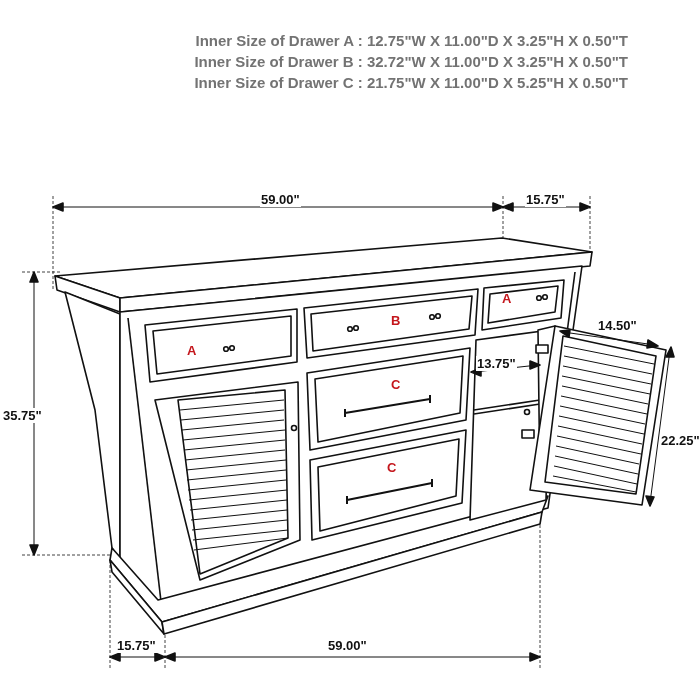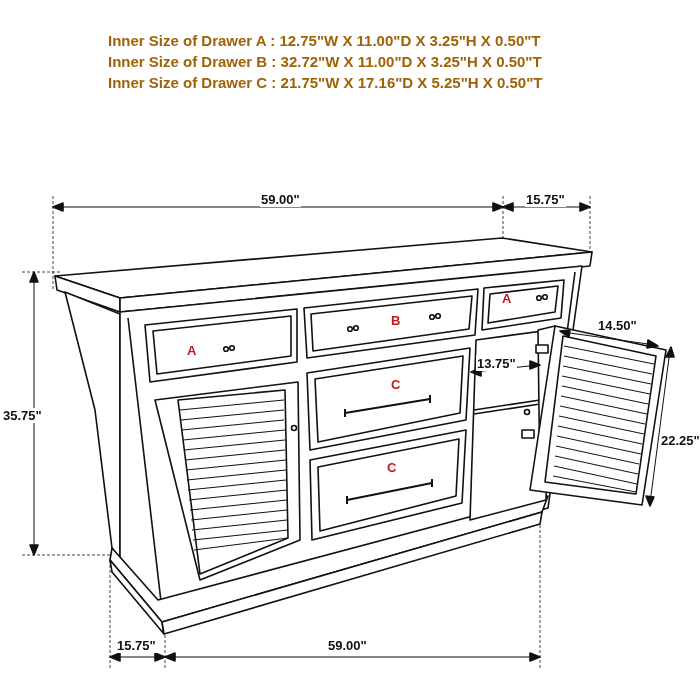--- a/index.html
+++ b/index.html
@@ -1,29 +1,29 @@
 <!DOCTYPE html>
 <html><head>
 <meta charset="utf-8">
 <style>
   html, body { margin:0; padding:0; background:#ffffff; }
   body { width:700px; height:700px; position:relative; overflow:hidden; font-family:"Liberation Sans", sans-serif; }
   .specs { position:absolute; left:108px; top:30px; width:520px; }
-  .spec-line { font-size:15px; font-weight:bold; color:#a16207; height:21px; line-height:21px; white-space:pre; }
+  .spec-line { font-size:15px; font-weight:bold; color:#737373; height:21px; line-height:21px; white-space:pre;text-align:right; }
   svg { position:absolute; left:0; top:0; }
   .dim-label { position:absolute; font-size:13px; font-weight:bold; color:#111; white-space:nowrap; background:#fff; padding:0 1px; }
   .drawer-label { position:absolute; font-size:13px; font-weight:bold; color:#c4161c; }
 </style>
 </head>
 <body>
 
 <div class="specs">
   <div class="spec-line">Inner Size of Drawer A : 12.75"W X 11.00"D X 3.25"H X 0.50"T</div>
   <div class="spec-line">Inner Size of Drawer B : 32.72"W X 11.00"D X 3.25"H X 0.50"T</div>
-  <div class="spec-line">Inner Size of Drawer C : 21.75"W X 17.16"D X 5.25"H X 0.50"T</div>
+  <div class="spec-line">Inner Size of Drawer C : 21.75"W X 11.00"D X 5.25"H X 0.50"T</div>
 </div>
 
 <svg width="700" height="700" viewBox="0 0 700 700" fill="none" stroke="#111" stroke-width="1.6" stroke-linejoin="round">
 
   <g>
     <line x1="53" y1="196" x2="53" y2="290" stroke-width="0.8" stroke-dasharray="3,2"></line>
     <line x1="503" y1="196" x2="503" y2="240" stroke-width="0.8" stroke-dasharray="3,2"></line>
     <line x1="590" y1="196" x2="590" y2="262" stroke-width="0.8" stroke-dasharray="3,2"></line>
     <line x1="56" y1="207" x2="500" y2="207" stroke-width="1"></line>
     <polygon points="53,207 63,203 63,211" fill="#111"></polygon>

